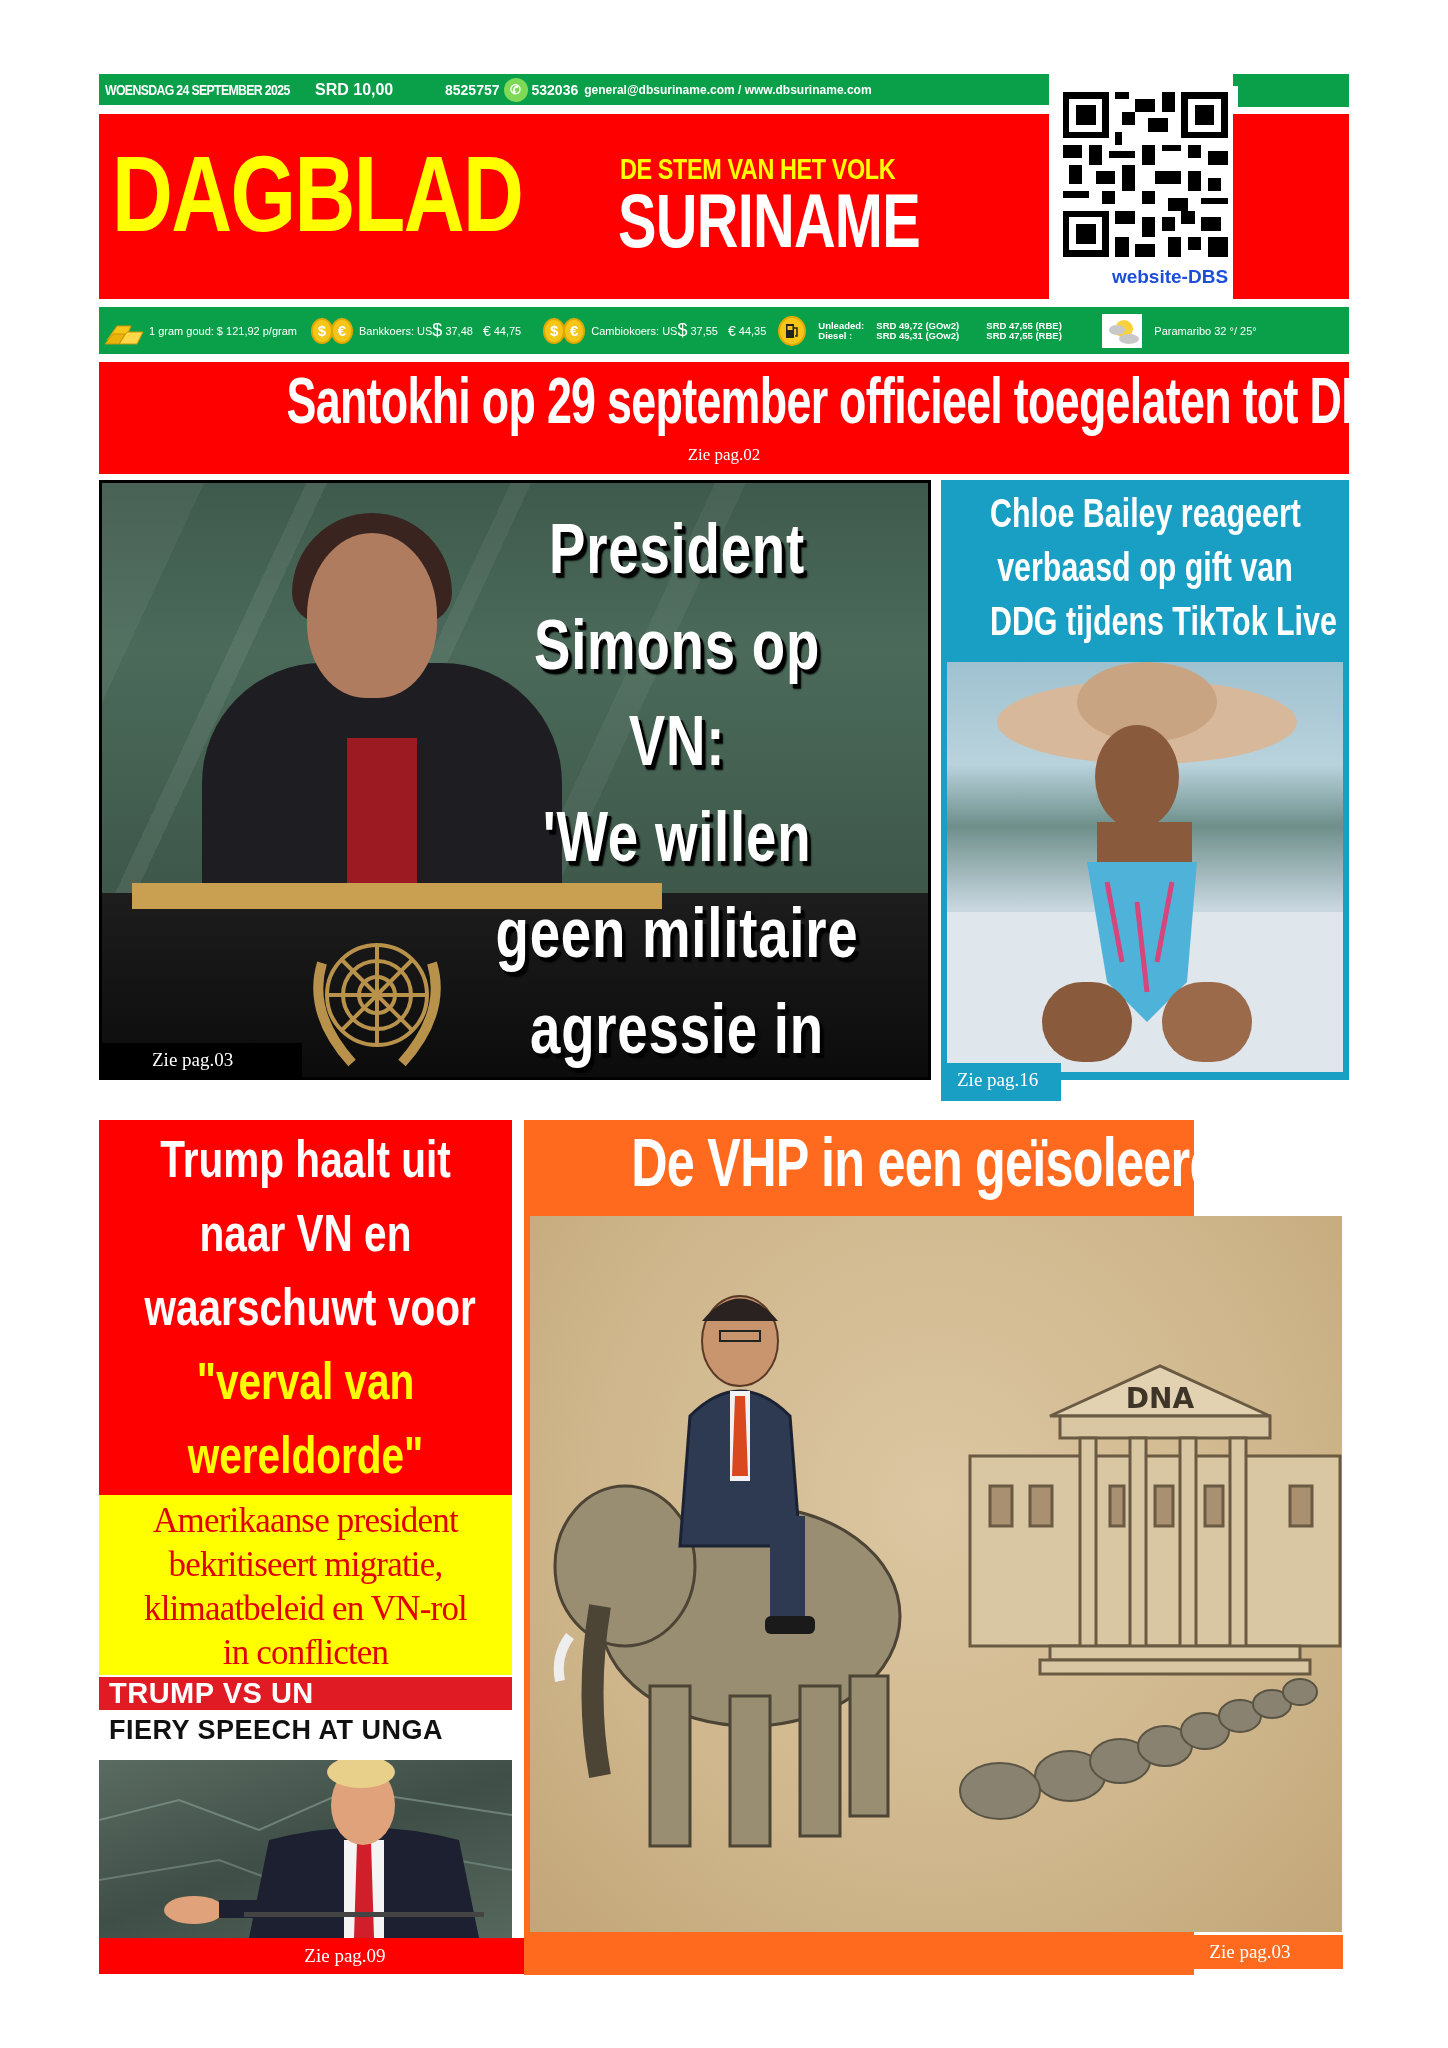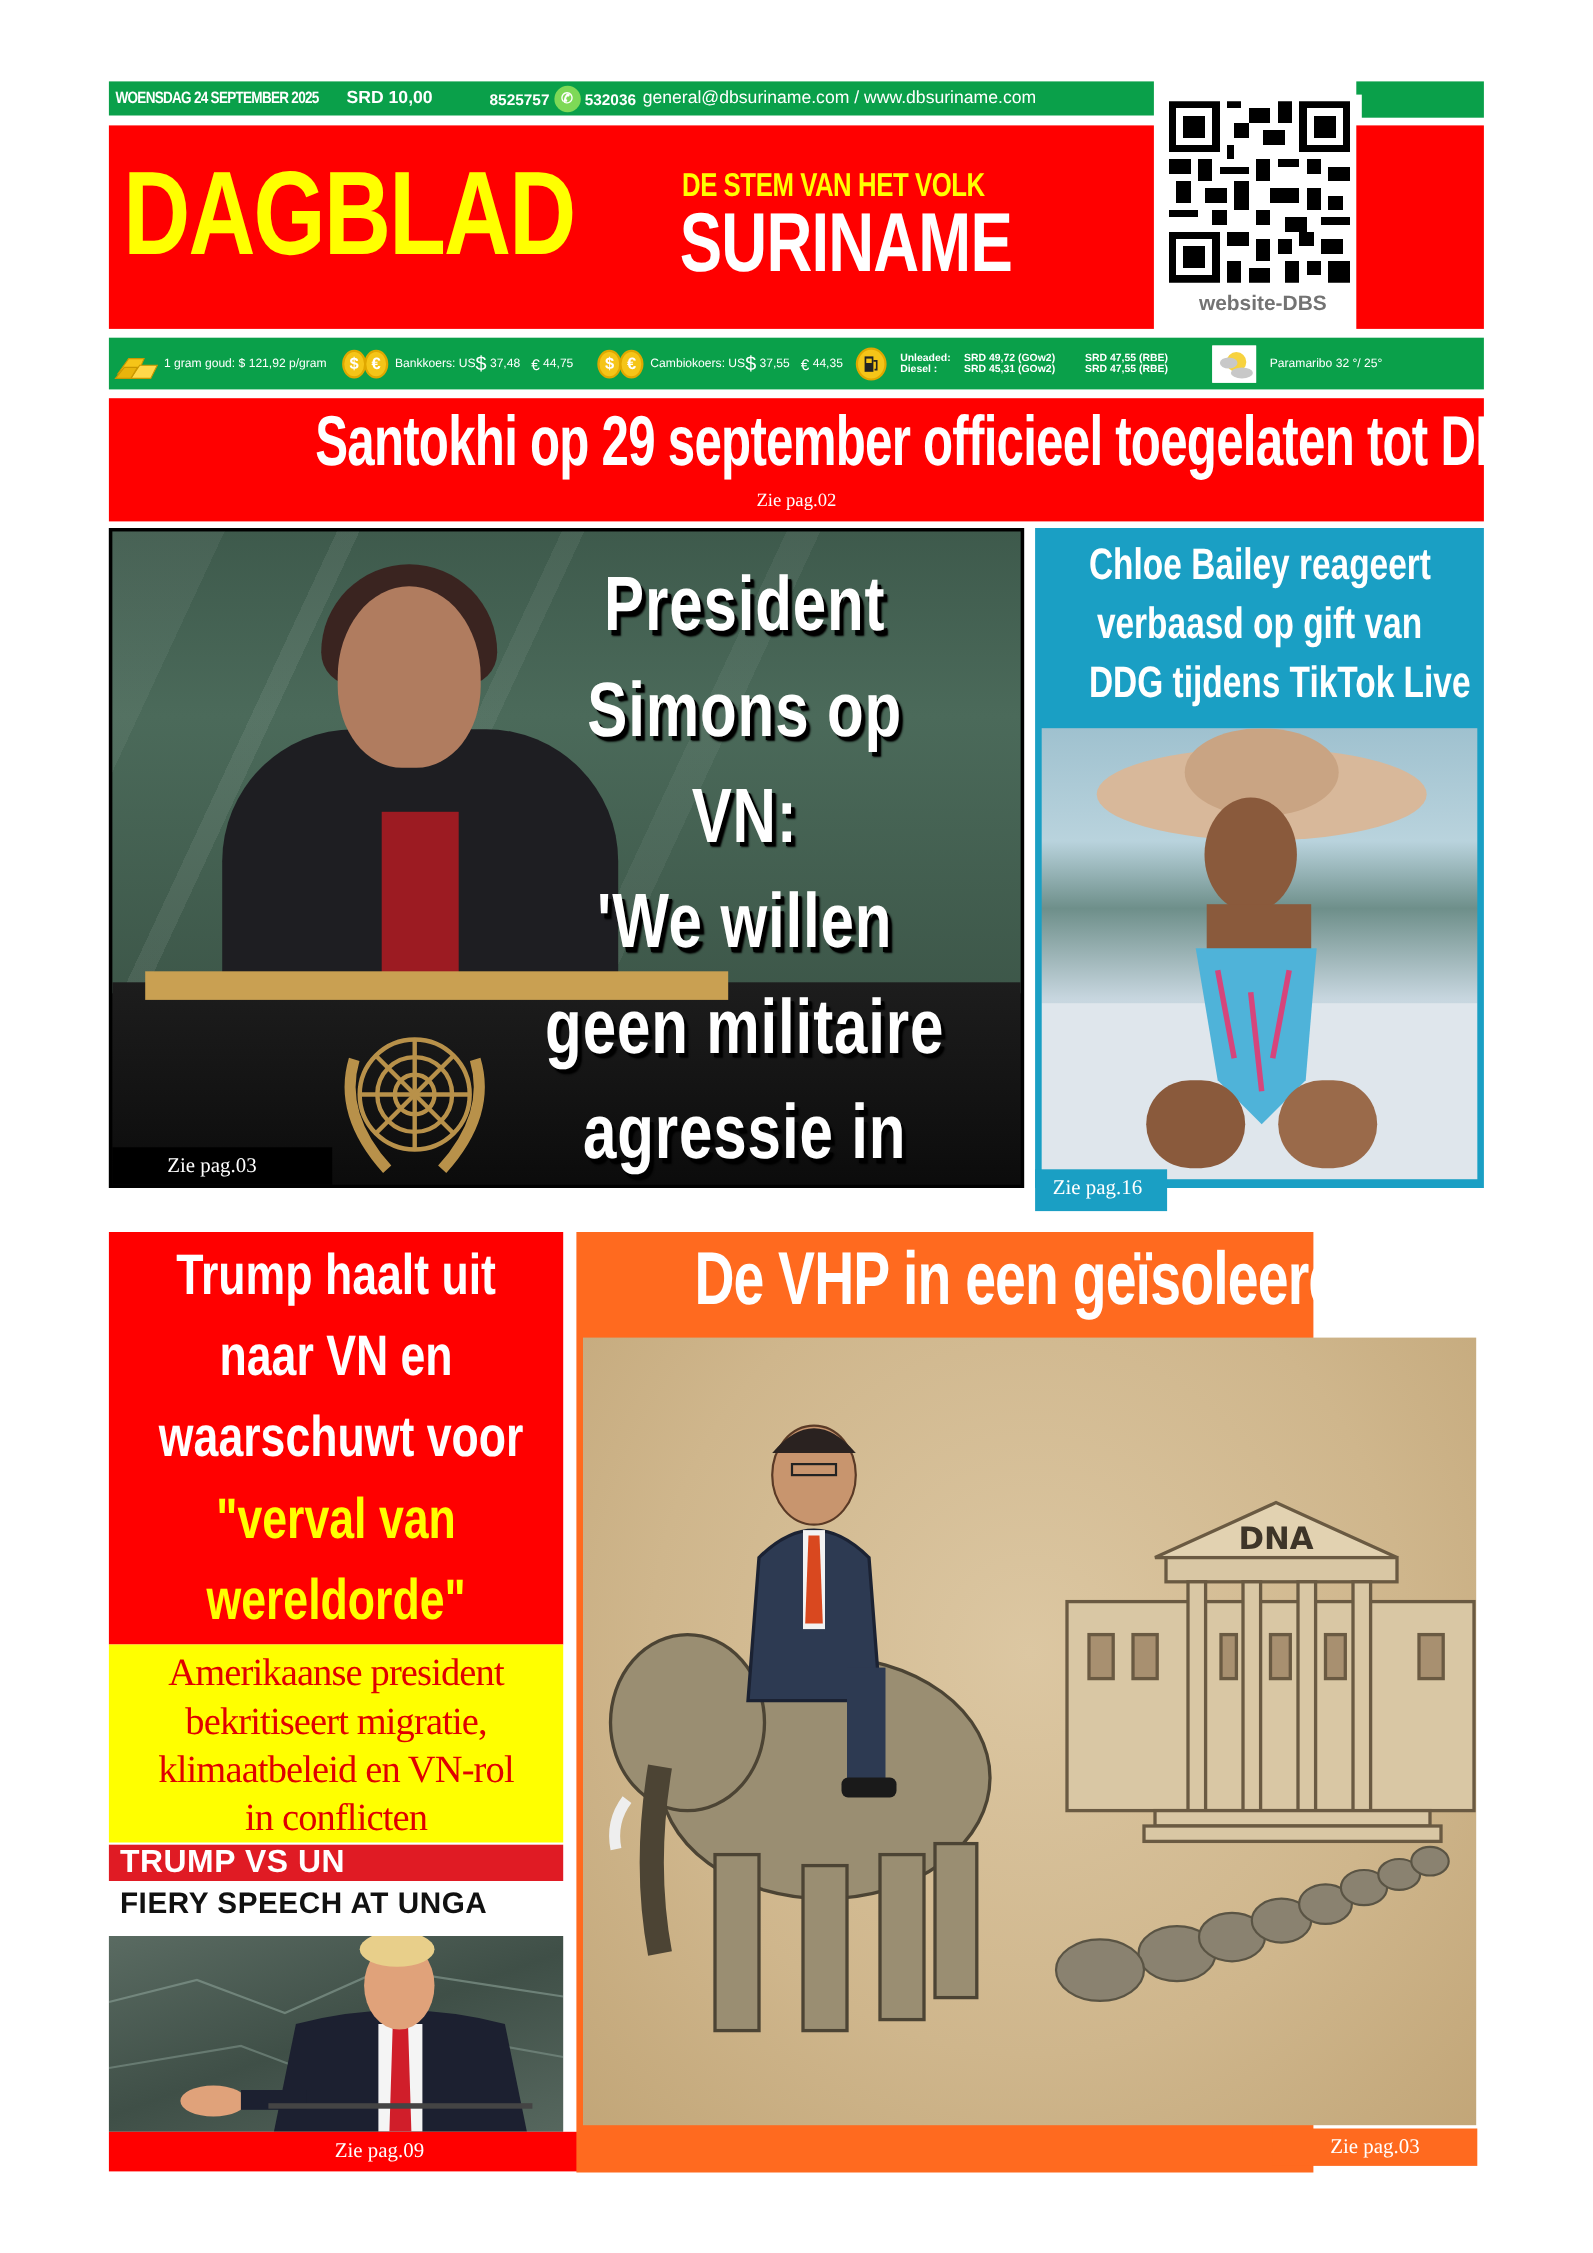--- a/index.html
+++ b/index.html
@@ -7,33 +7,33 @@
   body { position: relative; font-family: "Liberation Sans", sans-serif; }
   .abs { position: absolute; }
 
   
   .topbar { left: 99px; top: 74px; width: 950px; height: 31px; background: #0aa04a; color: #fff; display: flex; align-items: center; font-weight: bold; }
   .topbar .date { font-family: "Liberation Sans", sans-serif; font-size: 15px; letter-spacing: -0.8px; transform: scaleX(0.82); transform-origin: left center; margin-left: 6px; width: 210px; white-space: nowrap; }
   .topbar .price { font-size: 16px; margin-left: 0px; width: 130px; }
   .topbar .phone1 { font-size: 14px; margin-left: 0; }
   .topbar .phone-icon { width: 24px; height: 24px; border-radius: 50%; background: #7ed957; margin: 0 4px; display: inline-flex; align-items: center; justify-content: center; color: #fff; font-size: 13px; }
   .topbar .phone2 { font-size: 14px; margin-right: 6px; }
-  .topbar .email { font-size: 16px; font-weight: normal; }
+  .topbar .email { font-size: 12px; font-weight: bold; }
 
   .top-right-green { left: 1233px; top: 74px; width: 116px; height: 33px; background: #0aa04a; }
 
   
   .masthead { left: 99px; top: 114px; width: 950px; height: 185px; background: #ff0000; }
   .mast-dagblad { left: 112px; top: 140px; font-family: "Liberation Sans", sans-serif; font-weight: bold; color: #ffff00; font-size: 108px; line-height: 1; transform: scaleX(0.78); transform-origin: left top; letter-spacing: -2px; }
   .mast-tag { left: 620px; top: 152px; color: #ffff00; font-weight: bold; font-size: 30px; transform: scaleX(0.78); transform-origin: left top; white-space: nowrap; letter-spacing: -0.5px; }
   .mast-suriname { left: 618px; top: 183px; color: #ffffff; font-weight: bold; font-size: 76px; line-height: 1; transform: scaleX(0.76); transform-origin: left top; letter-spacing: -1px; }
 
   .qr-box { left: 1058px; top: 86px; width: 180px; height: 210px; background: #fff; }
   .qr { left: 1060px; top: 92px; width: 170px; height: 165px; }
-  .qr-label { left: 1058px; top: 266px; width: 180px; text-align: center; font-size: 19px; font-weight: bold; color: #737373; }
+  .qr-label { left: 1080px; top: 266px; width: 180px; text-align: center; font-size: 19px; font-weight: bold; color: #1d4ed8; }
 
   .right-red { left: 1233px; top: 114px; width: 116px; height: 185px; background: #ff0000; }
 
   
   .infobar { left: 99px; top: 307px; width: 1250px; height: 47px; background: #0aa04a; color: #fff; display: flex; align-items: center; font-size: 11px; }
   .gold-icon { width: 44px; height: 30px; margin-left: 4px; position: relative; }
   .coin-pair { display: inline-flex; margin: 0 8px 0 14px; }
   .coin { width: 22px; height: 26px; border-radius: 50%; background: #f5c518; border: 2px solid #e0a800; color: #fff; font-weight: bold; font-size: 15px; display: flex; align-items: center; justify-content: center; margin-right: -2px; }
   .big { font-size: 18px; }
   .mid { font-size: 14px; }

